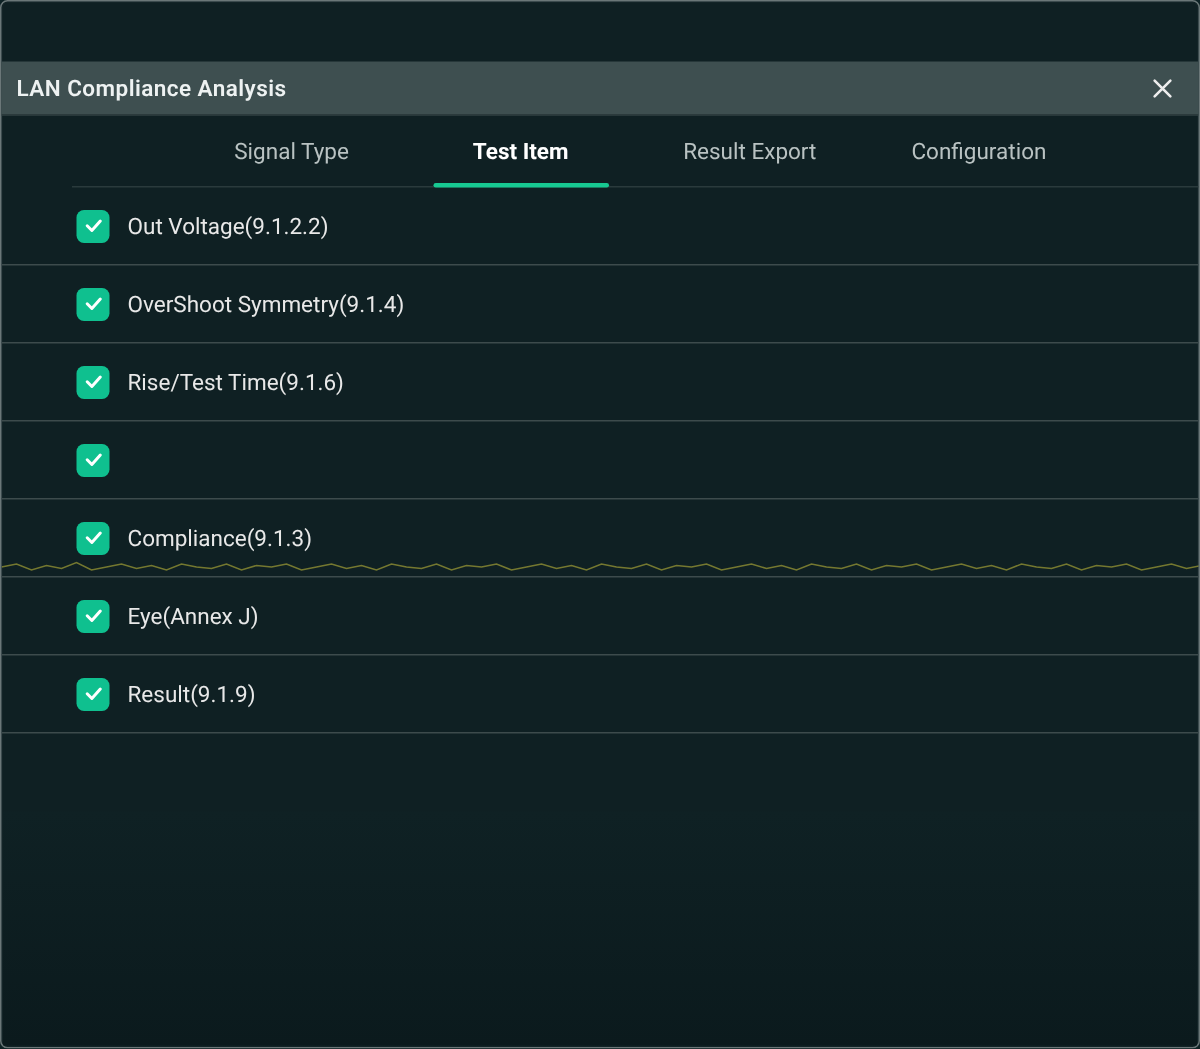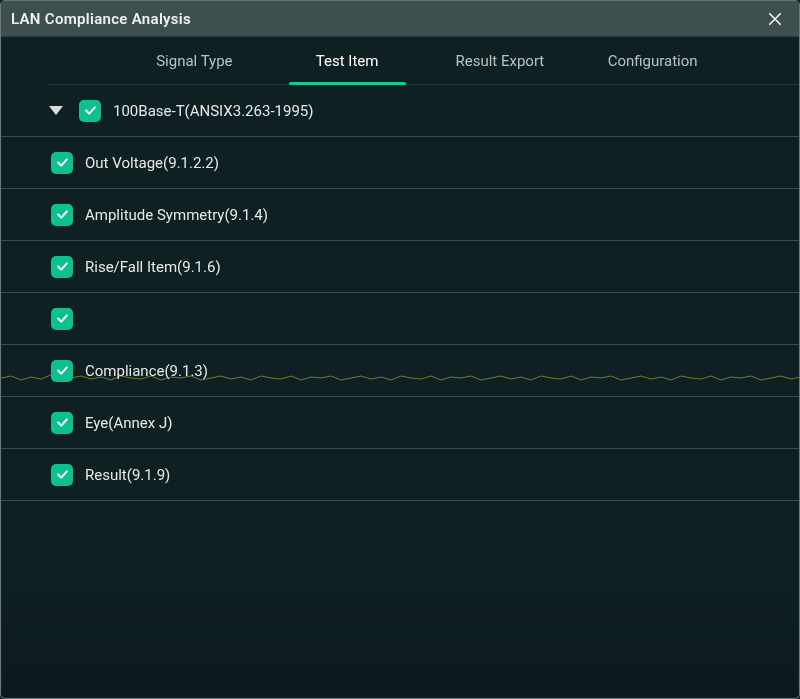--- a/index.html
+++ b/index.html
@@ -37,20 +37,21 @@
   }
 
   .titlebar {
     height: 36px;
     flex: 0 0 36px;
     background: #3e4f50;
     border-bottom: 1px solid #2b3a3c;
     display: flex;
     align-items: center;
     padding: 0 10px;
+    margin-top: 40px;
   }
   .titlebar .title {
     font-size: 15px;
     font-weight: 600;
     color: #eef2f2;
     letter-spacing: .3px;
   }
   .close-btn {
     margin-left: auto;
     width: 28px;
@@ -79,21 +80,21 @@
     display:flex;
     align-items:center;
     justify-content:center;
     font-size: 15px;
     color: #b9c2c2;
     cursor:pointer;
     position:relative;
   }
   .tab.active {
     color: #ffffff;
-    font-weight: 400;
+    font-weight: 700;
   }
   .tab.active::after {
     content:"";
     position:absolute;
     left:18px; right:18px;
     bottom:-1px;
     height:3px;
     background:#17c992;
     border-radius:2px;
   }
@@ -178,55 +179,46 @@
     <div class="tab">
       <span>Result Export</span>
     </div>
     <div class="tab">
       <span>Configuration</span>
     </div>
   </div>
 
   <div class="list">
 
-    <div class="row parent">
-      <div class="disclosure"></div>
-      <div class="checkbox">
-        <svg viewBox="0 0 24 24">
-          <path d="M5 12 L10 17 L19 7" fill="none" stroke="#ffffff" stroke-width="3.2" stroke-linecap="round" stroke-linejoin="round"></path>
-        </svg>
-      </div>
-      <span class="row-label">100Base-T(ANSIX3.263-1995)</span>
-    </div>
 
     <div class="row child">
       <div class="checkbox">
         <svg viewBox="0 0 24 24">
             <path d="M5 12 L10 17 L19 7" fill="none" stroke="#ffffff" stroke-width="3.2" stroke-linecap="round" stroke-linejoin="round"></path>
           </svg>
       </div>
       <span class="row-label">Out Voltage(9.1.2.2)</span>
     </div>
 
     <div class="row child">
       <div class="checkbox">
         <svg viewBox="0 0 24 24">
             <path d="M5 12 L10 17 L19 7" fill="none" stroke="#ffffff" stroke-width="3.2" stroke-linecap="round" stroke-linejoin="round"></path>
           </svg>
       </div>
-      <span class="row-label">Amplitude Symmetry(9.1.4)</span>
-    </div>
-
-    <div class="row child">
-      <div class="checkbox">
-        <svg viewBox="0 0 24 24">
-            <path d="M5 12 L10 17 L19 7" fill="none" stroke="#ffffff" stroke-width="3.2" stroke-linecap="round" stroke-linejoin="round"></path>
-          </svg>
-      </div>
-      <span class="row-label">Rise/Fall Item(9.1.6)</span>
+      <span class="row-label">OverShoot Symmetry(9.1.4)</span>
+    </div>
+
+    <div class="row child">
+      <div class="checkbox">
+        <svg viewBox="0 0 24 24">
+            <path d="M5 12 L10 17 L19 7" fill="none" stroke="#ffffff" stroke-width="3.2" stroke-linecap="round" stroke-linejoin="round"></path>
+          </svg>
+      </div>
+      <span class="row-label">Rise/Test Time(9.1.6)</span>
     </div>
 
     <div class="row child">
       <div class="checkbox">
         <svg viewBox="0 0 24 24">
             <path d="M5 12 L10 17 L19 7" fill="none" stroke="#ffffff" stroke-width="3.2" stroke-linecap="round" stroke-linejoin="round"></path>
           </svg>
       </div>
     </div>
 

